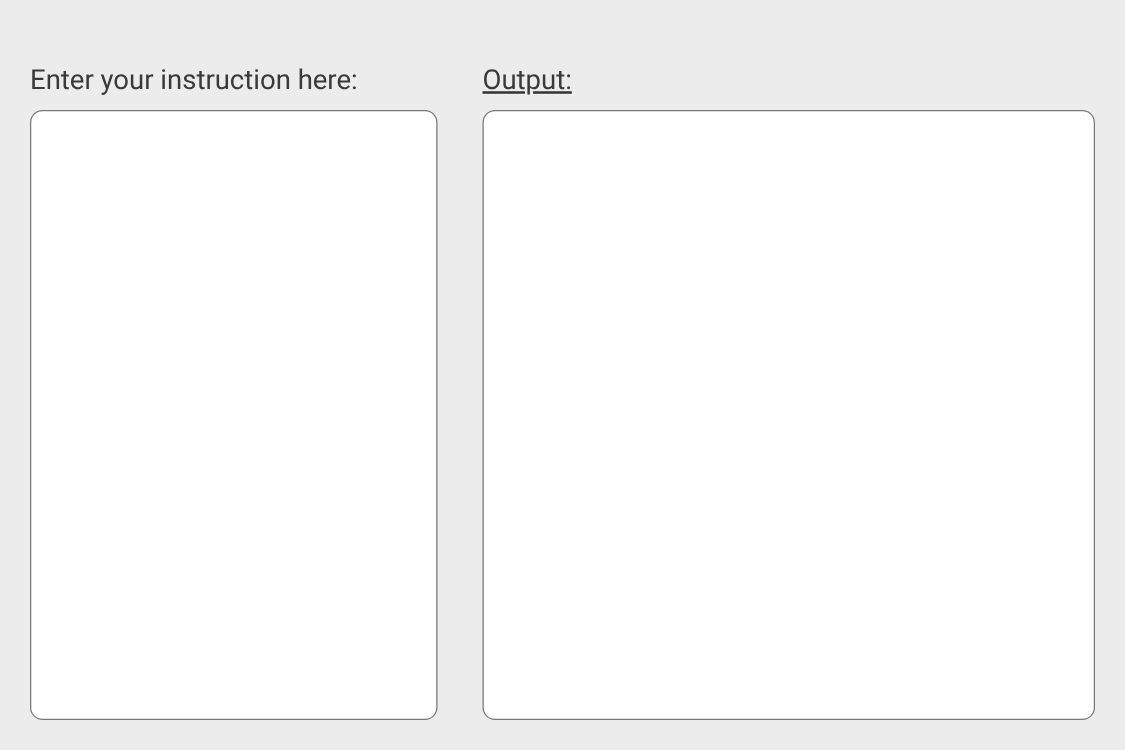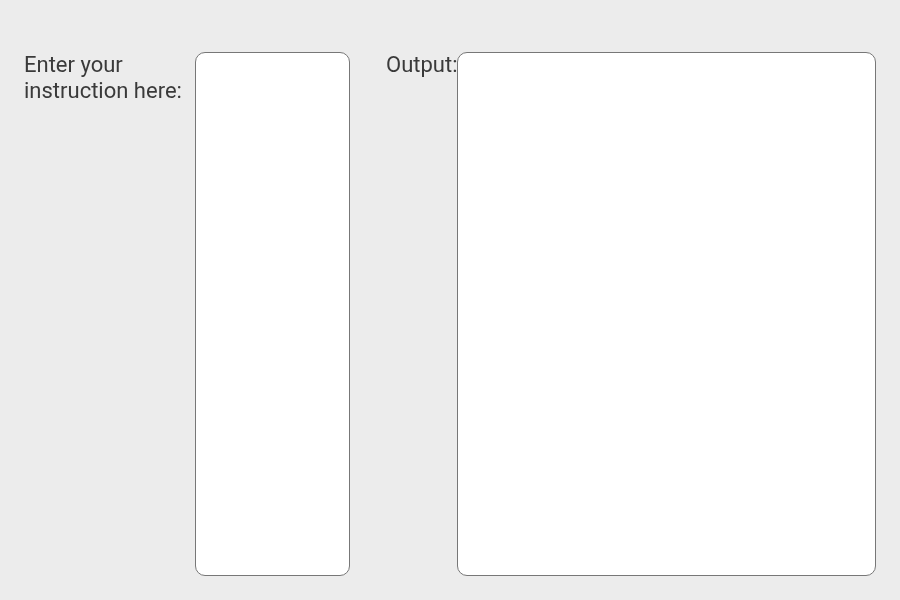--- a/index.html
+++ b/index.html
@@ -16,28 +16,29 @@
       overflow: hidden;
     }
     .container {
       display: flex;
       gap: 36px;
       padding: 52px 24px 24px 24px;
       height: 100%;
     }
     .panel {
       display: flex;
-      flex-direction: row;
+      flex-direction: column;
     }
     .panel-left {
       width: 326px;
       flex: 0 0 auto;
     }
     .panel-right {
       flex: 1 1 auto;
+      text-decoration: underline;
     }
     .panel-label {
       font-size: 22px;
       font-weight: 400;
       color: #3a3a3a;
       margin-bottom: 10px;
       line-height: 1.2;
     }
     .box {
       background: #ffffff;

